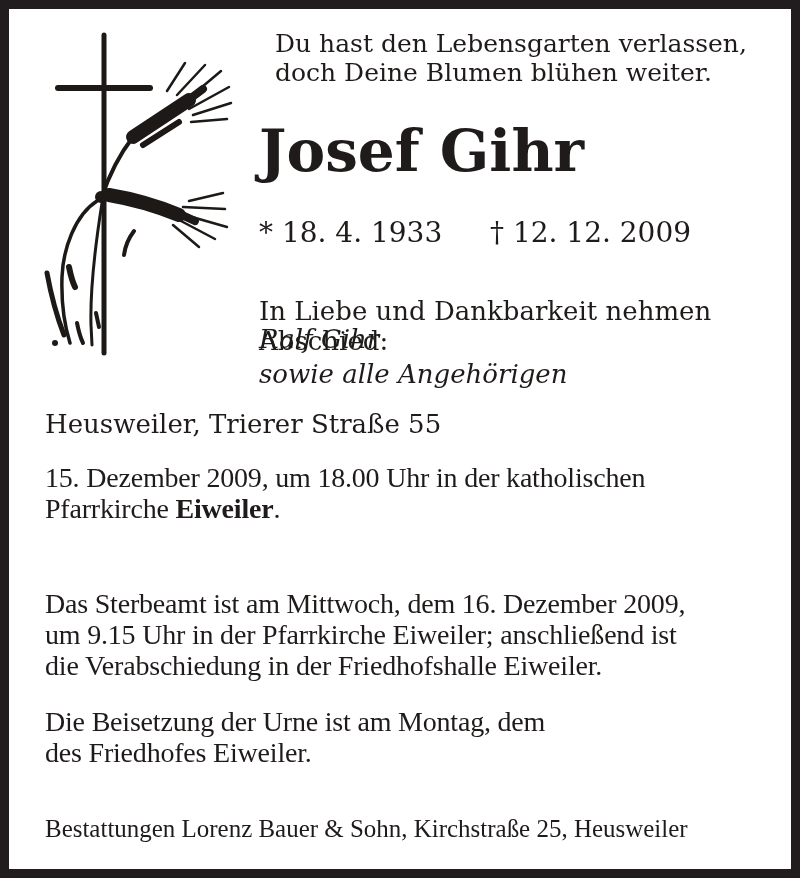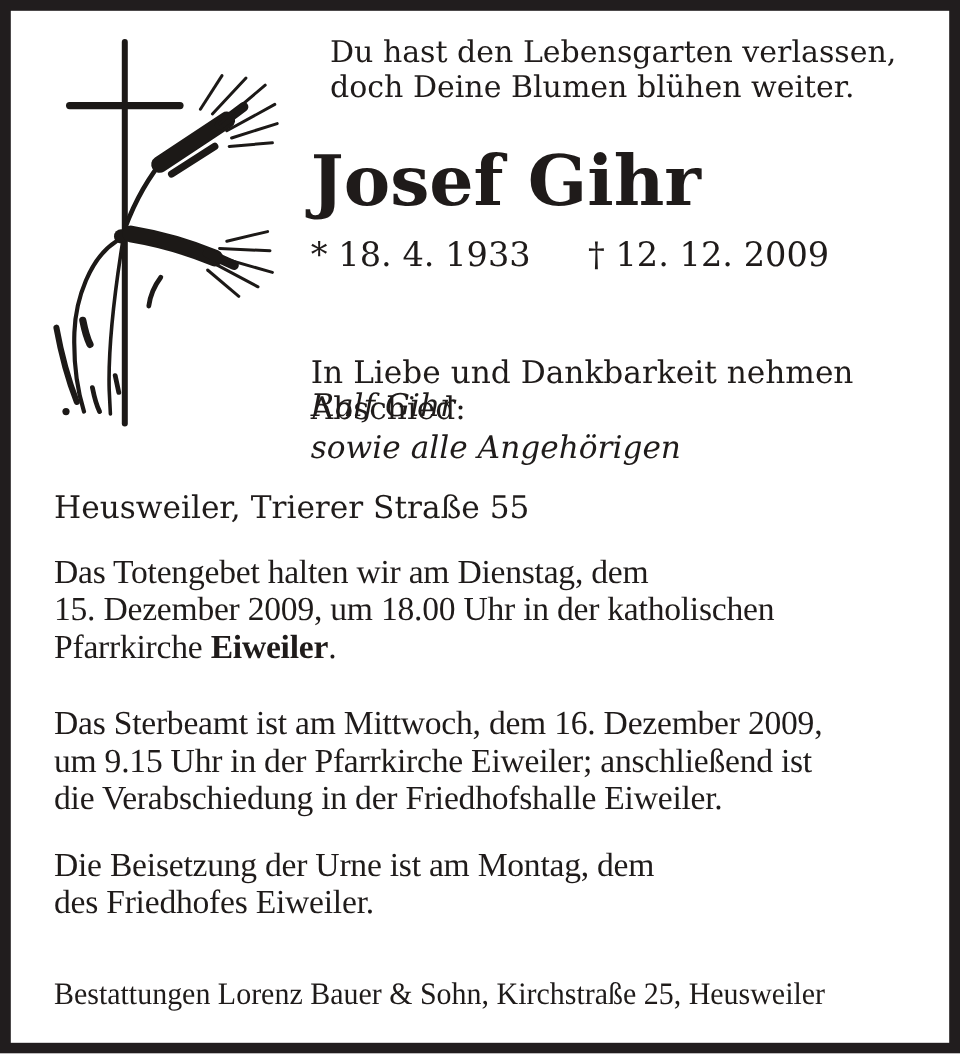--- a/index.html
+++ b/index.html
@@ -31,21 +31,21 @@
   }
   .deceased-name{
     position:absolute;left:0;top:110px;
     font-size:58px;line-height:64px;font-weight:bold;
     letter-spacing:0;white-space:nowrap;text-align:center;
   }
   .dates-row{
     position:absolute;left:0;top:188px;
     font-size:28px;line-height:32px;white-space:nowrap;
   }
-  .birth-date{display:inline-block;width:231px;}
+  .birth-date{display:inline-block;width:231px;margin-top:20px;}
   .death-date{display:inline-block;}
   .intro{
     position:absolute;left:0;top:239px;
     font-size:26px;line-height:30px;white-space:nowrap;margin-top:48px;
   }
   .mourners{
     position:absolute;left:0;top:313px;
     font-size:26px;line-height:35px;font-style:italic;white-space:nowrap;
   }
   
@@ -142,21 +142,20 @@
 
     <div class="mourners">
       <div>Ralf Gihr</div>
       <div>sowie alle Angehörigen</div>
     </div>
   </div>
 
   <div class="address">Heusweiler, Trierer Straße 55</div>
 
   <div class="para para-1">
-    <div>Das Totengebet halten wir am Dienstag, dem</div>
     <div>15. Dezember 2009, um 18.00 Uhr in der katholischen</div>
     <div><span>Pfarrkirche </span><span class="bold">Eiweiler</span><span>.</span></div>
   </div>
 
   <div class="para para-2">
     <div>Das Sterbeamt ist am Mittwoch, dem 16. Dezember 2009,</div>
     <div>um 9.15 Uhr in der Pfarrkirche Eiweiler; anschließend ist</div>
     <div>die Verabschiedung in der Friedhofshalle Eiweiler.</div>
   </div>
 

